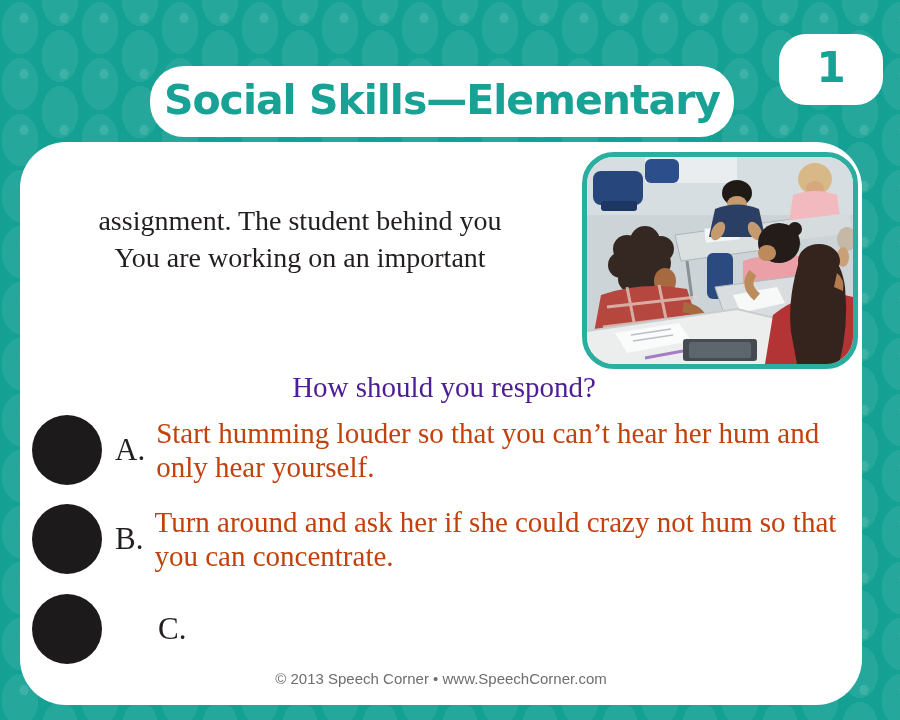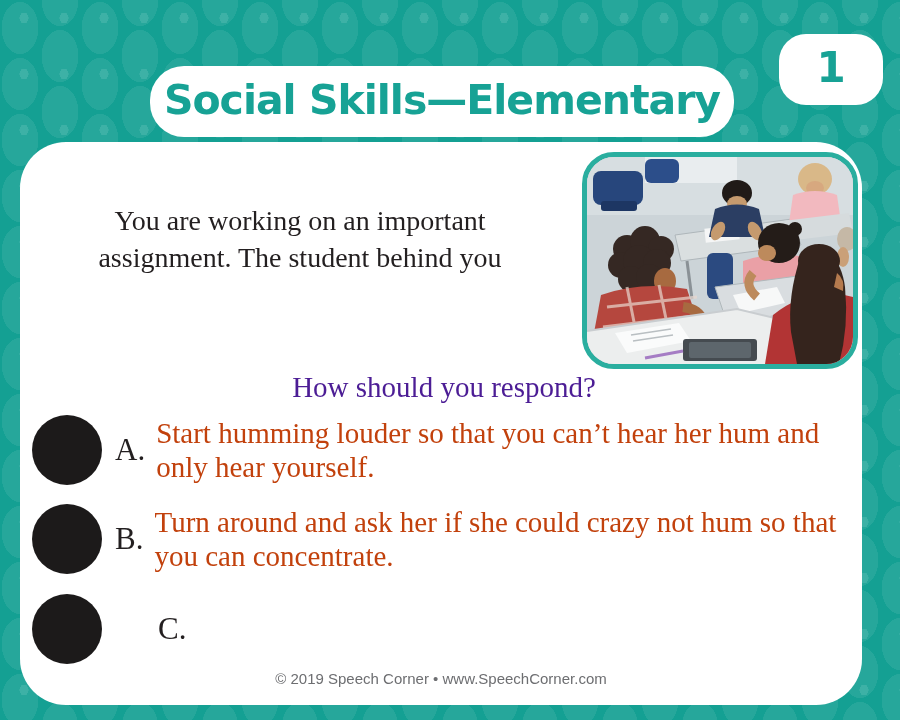--- a/index.html
+++ b/index.html
@@ -175,22 +175,22 @@
         <line x1="58" y1="201" x2="96" y2="194" stroke="#a57cc4" stroke-width="3"></line>
 
         <path d="M186 158 Q224 128 266 140 L266 207 L178 207 Z" fill="#b23434"></path>
         <ellipse cx="232" cy="104" rx="21" ry="17" fill="#35241d"></ellipse>
         <path d="M214 98 Q200 140 204 175 L210 207 L252 207 Q262 170 258 130 Q255 108 244 98 Z" fill="#35241d"></path>
         <path d="M250 116 Q258 122 256 134 L247 130 Z" fill="#b57a4e"></path>
       </svg>
     </div>
 
     <div class="scenario">
+      <div>assignment. The student behind you</div>
       <div>You are working on an important</div>
-      <div>assignment. The student behind you</div>
     </div>
 
     <div class="question">How should you respond?</div>
 
     <div class="option option-a">
       <div class="bullet"></div>
       <div class="letter">A.</div>
       <div class="option-text">Start humming louder so that you can’t hear her hum and only hear yourself.</div>
     </div>
 
@@ -198,16 +198,16 @@
       <div class="bullet"></div>
       <div class="letter">B.</div>
       <div class="option-text">Turn around and ask her if she could crazy not hum so that you can concentrate.</div>
     </div>
 
     <div class="option option-c">
       <div class="bullet"></div>
       <div class="letter">C.</div>
     </div>
 
-    <div class="footer">© 2019 Speech Corner • www.SpeechCorner.com</div>
+    <div class="footer">© 2013 Speech Corner • www.SpeechCorner.com</div>
 
   </div>
 </div>
 
 </body></html>

